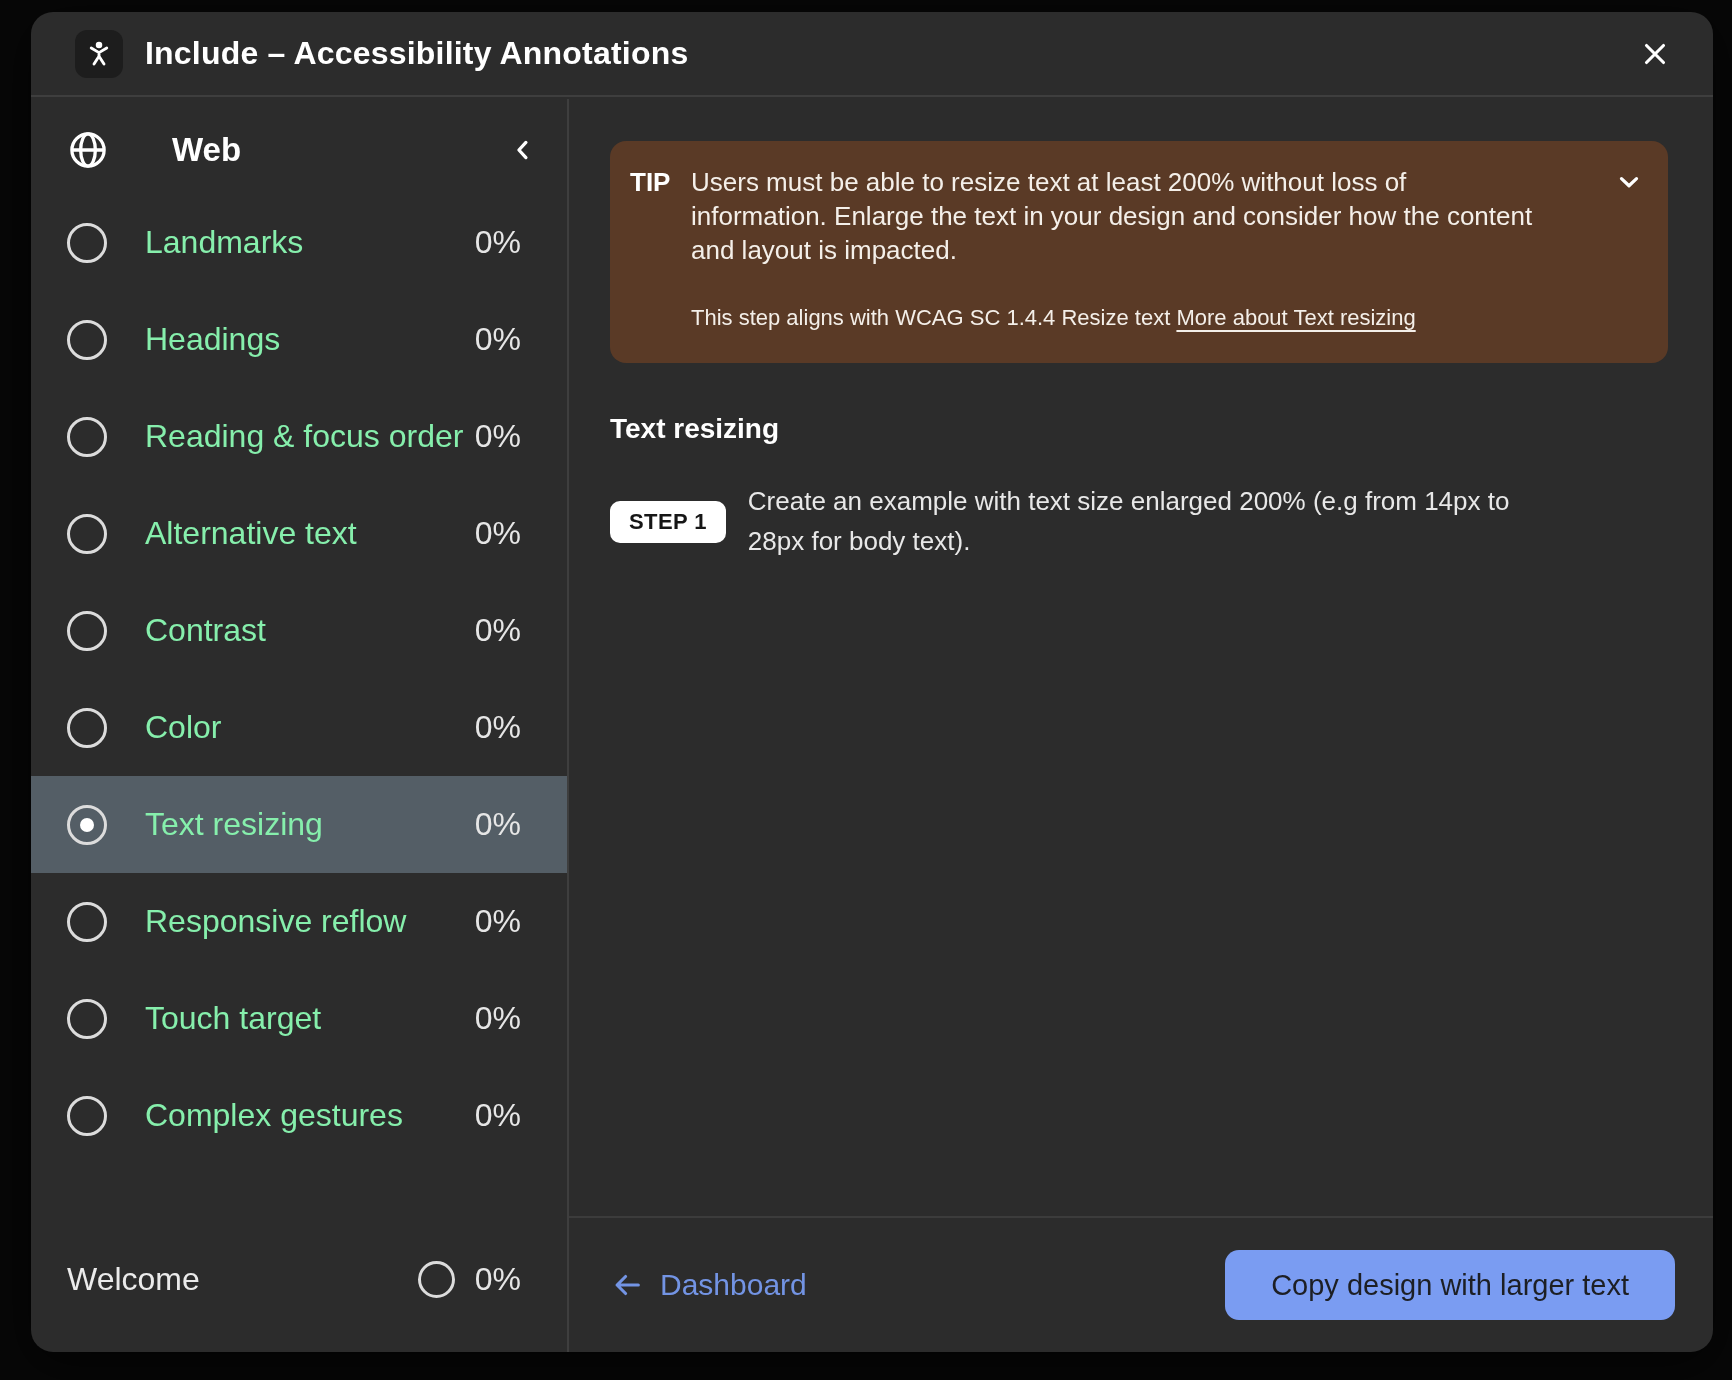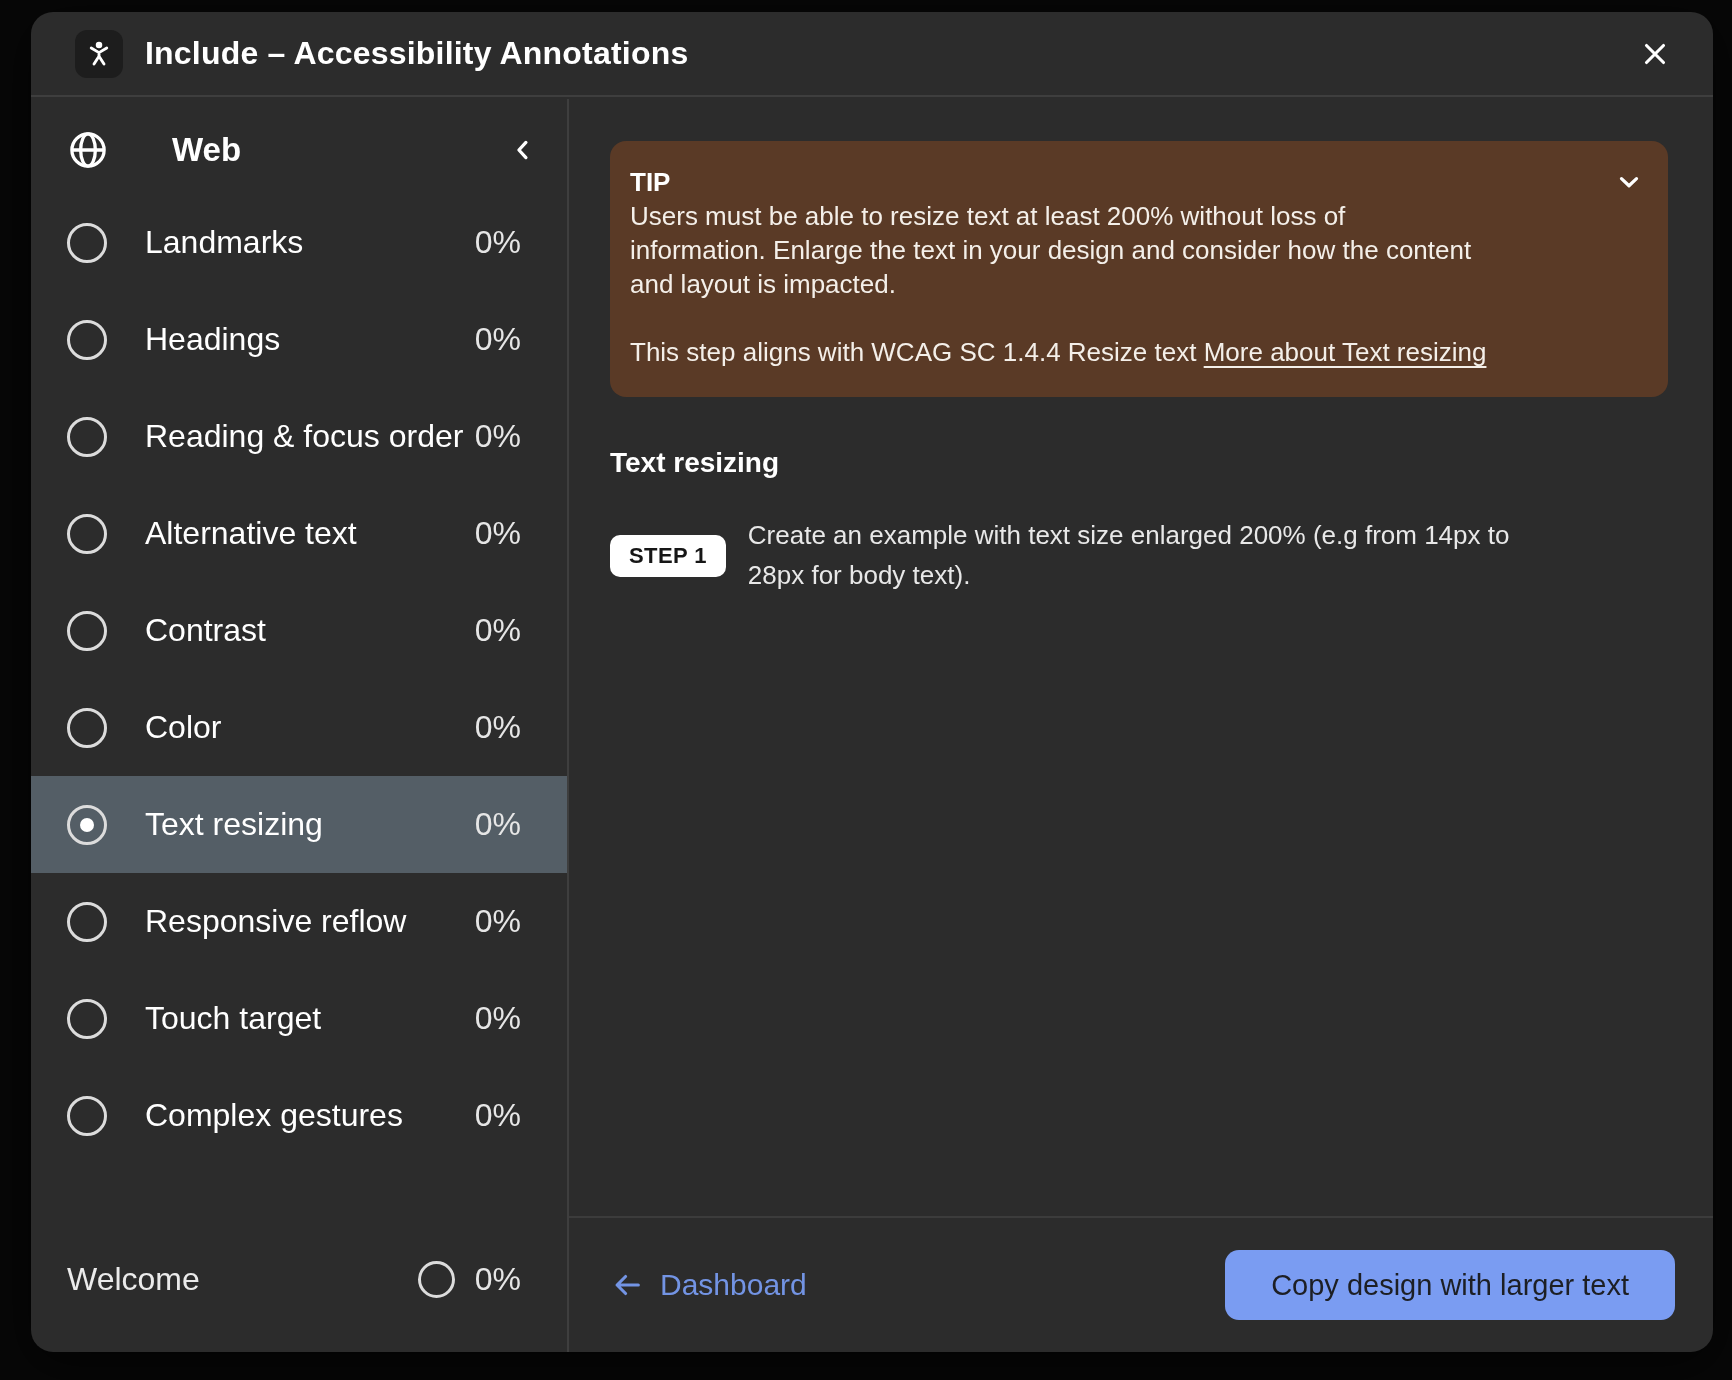--- a/index.html
+++ b/index.html
@@ -47,45 +47,45 @@
     padding:0 46px 0 36px;cursor:pointer;
   }
   .side-item.selected{background:#545e66;}
   .radio{
     width:40px;height:40px;border:3px solid #dcdcdc;border-radius:50%;
     box-sizing:border-box;position:relative;flex:none;
   }
   .radio.checked::after{
     content:"";position:absolute;inset:10px;background:#ffffff;border-radius:50%;
   }
-  .side-label{margin-left:38px;font-size:32px;color:#ffffff;}
+  .side-label{margin-left:38px;font-size:32px;color:#86efac;}
   .side-pct{margin-left:auto;font-size:32px;color:#e6e6e6;}
   .welcome-row{
     position:absolute;left:0;right:0;bottom:24px;height:97px;
     display:flex;align-items:center;padding:0 46px 0 36px;box-sizing:border-box;
   }
   .welcome-label{font-size:32px;color:#ebebeb;}
   .welcome-radio{
     margin-left:auto;width:37px;height:37px;border:3px solid #dcdcdc;
     border-radius:50%;box-sizing:border-box;flex:none;cursor:pointer;
   }
   .welcome-pct{margin-left:20px;font-size:32px;color:#e6e6e6;}
   
   .content{
     flex:1;position:relative;box-sizing:border-box;
     padding:42px 45px 0 41px;
   }
   .tip{
     background:#5a3a26;border-radius:16px;position:relative;
     padding:24px 70px 28px 20px;color:#f4efe9;
   }
-  .tip-row{display:flex;flex-direction:column;}
+  .tip-row{display:flex;}
   .tip-label{flex:none;width:48px;margin-right:13px;font-size:26px;font-weight:700;line-height:34px;color:#ffffff;}
   .tip-line{font-size:26px;line-height:34px;white-space:nowrap;}
-  .tip-p2{margin-top:34px;font-size:26px;line-height:34px;white-space:nowrap;}
+  .tip-p2{margin-top:34px;font-size:22px;line-height:34px;white-space:nowrap;}
   .tip-link{color:#f4efe9;text-decoration:underline;text-underline-offset:5px;cursor:pointer;}
   .tip-chevron{position:absolute;top:26px;right:24px;cursor:pointer;display:flex;}
   .section-heading{margin:50px 0 0 0;font-size:28px;font-weight:700;color:#ffffff;}
   .step-row{display:flex;align-items:center;margin-top:36px;}
   .step-badge{
     flex:none;background:#ffffff;color:#161616;font-weight:700;font-size:22px;
     letter-spacing:.4px;line-height:24px;padding:9px 19px;border-radius:10px;margin-top:2px;
   }
   .step-text{margin-left:22px;font-size:26px;line-height:40px;color:#e8e8e8;}
   .step-line{white-space:nowrap;}

